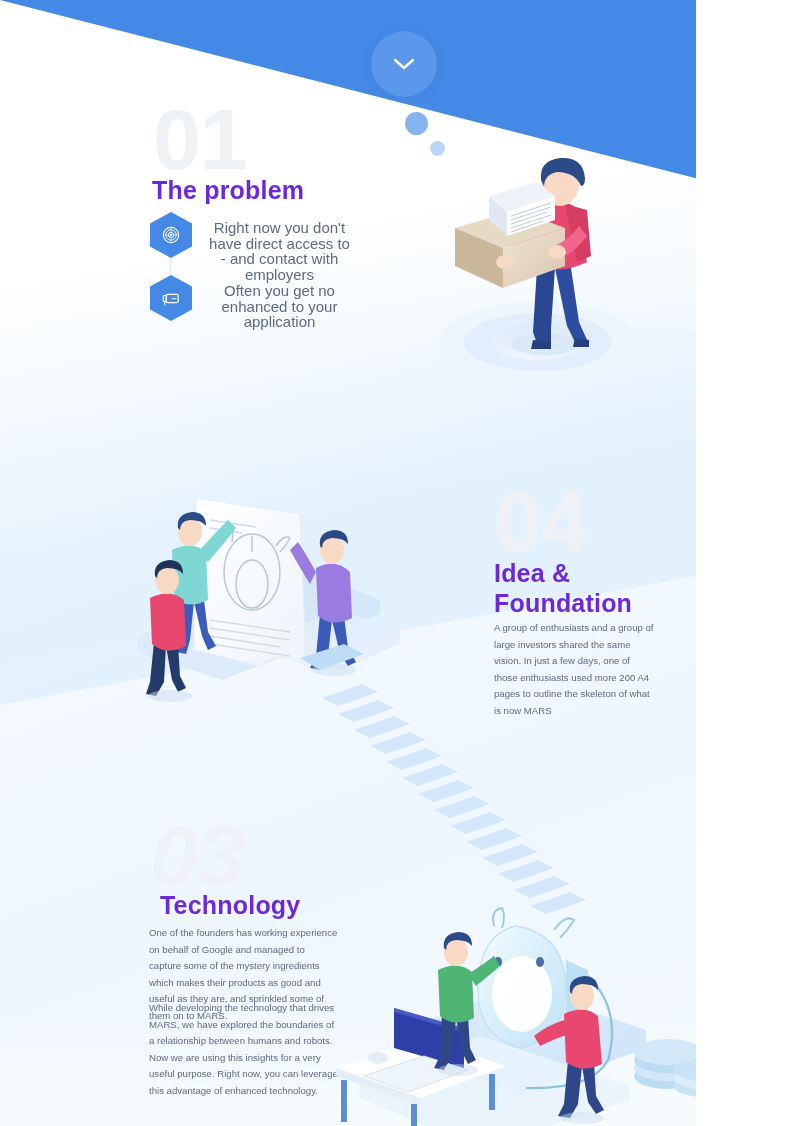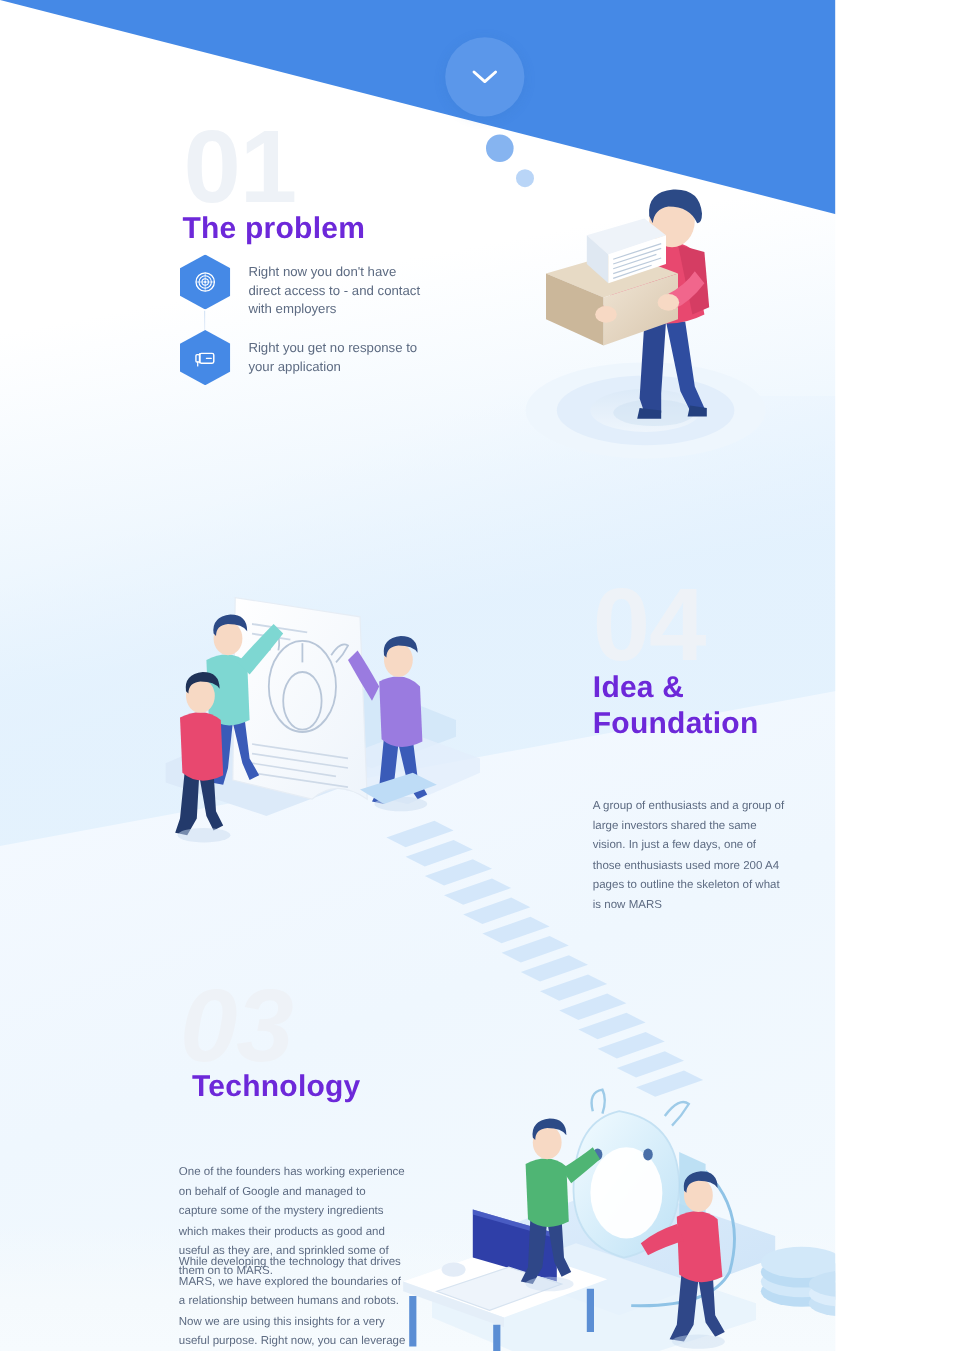--- a/index.html
+++ b/index.html
@@ -43,40 +43,40 @@
   
   .bignum{
     position:absolute;font-weight:700;font-size:86px;line-height:86px;
     color:#eef2f7;letter-spacing:-1px;user-select:none;
   }
   .heading{
     position:absolute;font-weight:700;font-size:25px;line-height:30px;
     color:#6d28d9;letter-spacing:.2px;
   }
   .para{
-    position:absolute;font-size:9.6px;line-height:16.5px;color:#5d6b82;margin-top:44px;
+    position:absolute;font-size:9.6px;line-height:16.5px;color:#5d6b82;
   }
 
   
   #s1-num{left:153px;top:96px;}
   #s1-head{left:152px;top:175px;}
   .bullets{position:absolute;left:150px;top:212px;width:200px;}
   .bullet{position:relative;height:63px;}
   .hexwrap{position:absolute;left:0;top:0;width:42px;height:46px;}
   .hex{
     width:42px;height:46px;background:#4589e6;
     clip-path:polygon(50% 0,100% 25%,100% 75%,50% 100%,0 75%,0 25%);
     display:flex;align-items:center;justify-content:center;
   }
   .hex svg{display:block;}
   .connector{
     position:absolute;left:20px;top:47px;width:1px;height:16px;
     background:linear-gradient(to bottom,#d5e4f6,#eaf1fa);
   }
-  .btext{position:absolute;left:57px;top:8px;width:145px;font-size:11px;line-height:15.5px;color:#5d6b82;}
+  .btext{position:absolute;left:57px;top:8px;width:145px;font-size:15px;line-height:15.5px;color:#5d6b82;text-align:center;}
 
   
   #s2-num{left:494px;top:478px;}
   #s2-head{left:494px;top:558px;width:200px;}
   #s2-para{left:494px;top:620px;width:160px;}
 
   
   #s3-num{left:150px;top:812px;font-style:italic;}
   #s3-head{left:145px;top:890px;margin-left:15px;}
   #s3-para1{left:149px;top:925px;width:190px;}
@@ -141,21 +141,21 @@
             <svg width="21" height="21" viewBox="0 0 24 24">
               <rect x="6.2" y="7.4" width="13.4" height="9.4" rx="1.6" fill="none" stroke="#ffffff" stroke-width="1.4"></rect>
               <path d="M6.2 7.4 V16.8" stroke="#ffffff" stroke-width="1.4"></path>
               <rect x="2.6" y="8.6" width="3.4" height="7" rx="1" fill="none" stroke="#ffffff" stroke-width="1.3"></rect>
               <path d="M4.3 15.6 V19.4" stroke="#ffffff" stroke-width="1.2" stroke-linecap="round"></path>
               <path d="M12.6 12.2 H17.2" stroke="#ffffff" stroke-width="1.2" stroke-linecap="round"></path>
             </svg>
           </span>
         </div>
       </div>
-      <div class="btext">Right you get no response to your application</div>
+      <div class="btext">Often you get no enhanced to your application</div>
     </div>
   </div>
 
   <div class="illus" id="illus1">
     <svg width="260" height="235" viewBox="0 0 260 235">
       <defs>
         <linearGradient id="flr1" x1="0" y1="0" x2="0" y2="1">
           <stop offset="0" stop-color="#dceaf8"></stop>
             <stop offset="1" stop-color="#eef5fc"></stop>
         </linearGradient>

